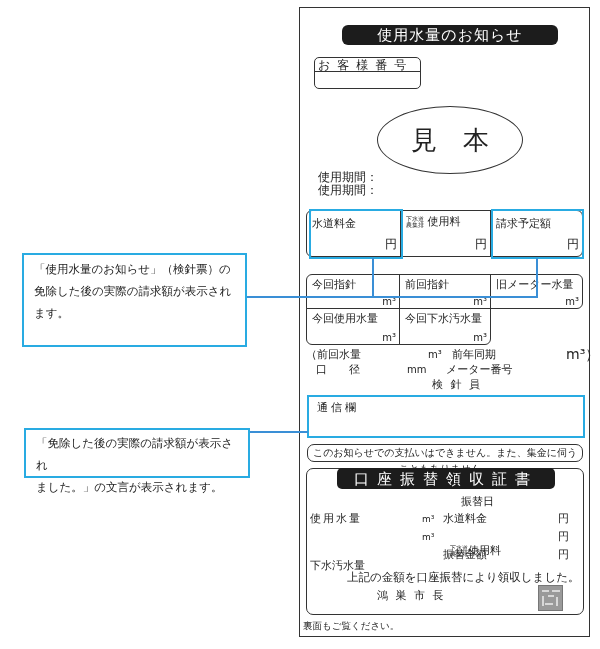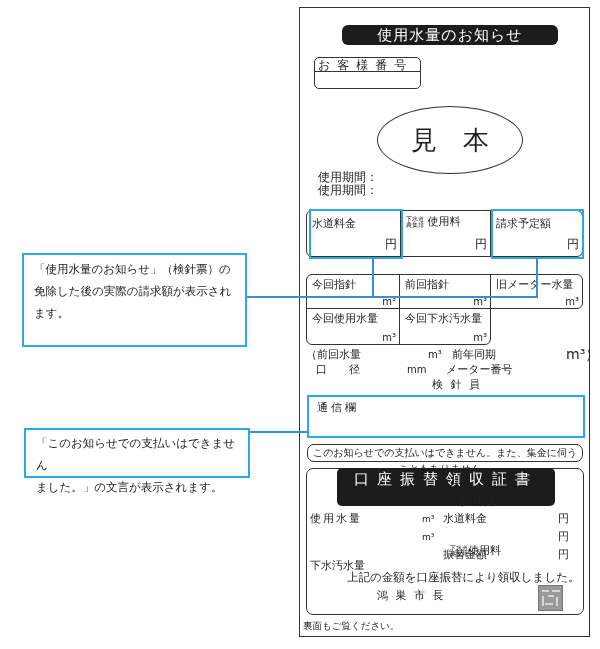--- a/index.html
+++ b/index.html
@@ -24,21 +24,21 @@
   .grid { left:306px; top:274px; box-sizing:border-box; }
   .gcell { position:absolute; box-sizing:border-box; border:1px solid #333; font-size:11px; }
   .gcell .t { position:absolute; left:5px; top:2px; }
   .gcell .u { position:absolute; right:3px; bottom:1px; font-size:10px; }
   .line { font-size:11px; line-height:13px; white-space:pre; }
   .comm { left:307px; top:395px; width:278px; height:43px; border:2px solid #29abe2; box-sizing:border-box; }
   .comm .t { position:absolute; left:8px; top:3px; font-size:11px; letter-spacing:3px; }
   .notice { left:307px; top:444px; width:276px; height:18px; border:1px solid #333; border-radius:7px; box-sizing:border-box;
             font-size:10px; line-height:16px; text-align:center; }
   .receipt { left:306px; top:468px; width:278px; height:147px; border:1px solid #333; border-radius:7px; box-sizing:border-box; }
-  .rtitle { left:337px; top:468px; width:218px; height:38px; background:#1c1c1c; border-radius:5px; color:#fff;
+  .rtitle { left:337px; top:468px; width:218px; height:21px; background:#1c1c1c; border-radius:5px; color:#fff;
             font-size:15px; line-height:22px; text-align:center; letter-spacing:8px; }
   .rt { font-size:11px; line-height:14px; white-space:pre; }
   .seal { left:538px; top:585px; width:25px; height:26px; background:#9a9a9a; border:1px solid #777; box-sizing:border-box; }
   .seal i { position:absolute; background:#d8d8d8; }
   .blue { border:2px solid #29abe2; box-sizing:border-box; }
   .callout { background:#fff; font-size:11.5px; line-height:22px; padding:3px 10px; box-sizing:border-box; }
   .vline { position:absolute; width:2px; background:#3a8fd6; }
   .hline { position:absolute; height:2px; background:#3a8fd6; }
 </style>
 </head>
@@ -154,16 +154,16 @@
   <div>「使用水量のお知らせ」（検針票）の</div>
   <div>免除した後の実際の請求額が表示され</div>
   <div>ます。</div>
 </div>
 
 <div class="hline" style="left:247px;top:296px;width:291px;"></div>
 <div class="vline" style="left:372px;top:258px;height:40px;"></div>
 <div class="vline" style="left:536px;top:258px;height:40px;"></div>
 
 <div class="abs blue callout" style="left:24px;top:428px;width:226px;height:50px;padding-top:2px;">
-  <div>「このお知らせでの支払いはできません</div>
+  <div>「免除した後の実際の請求額が表示され</div>
   <div>ました。」の文言が表示されます。</div>
 </div>
 <div class="hline" style="left:250px;top:431px;width:58px;"></div>
 
 </body></html>

